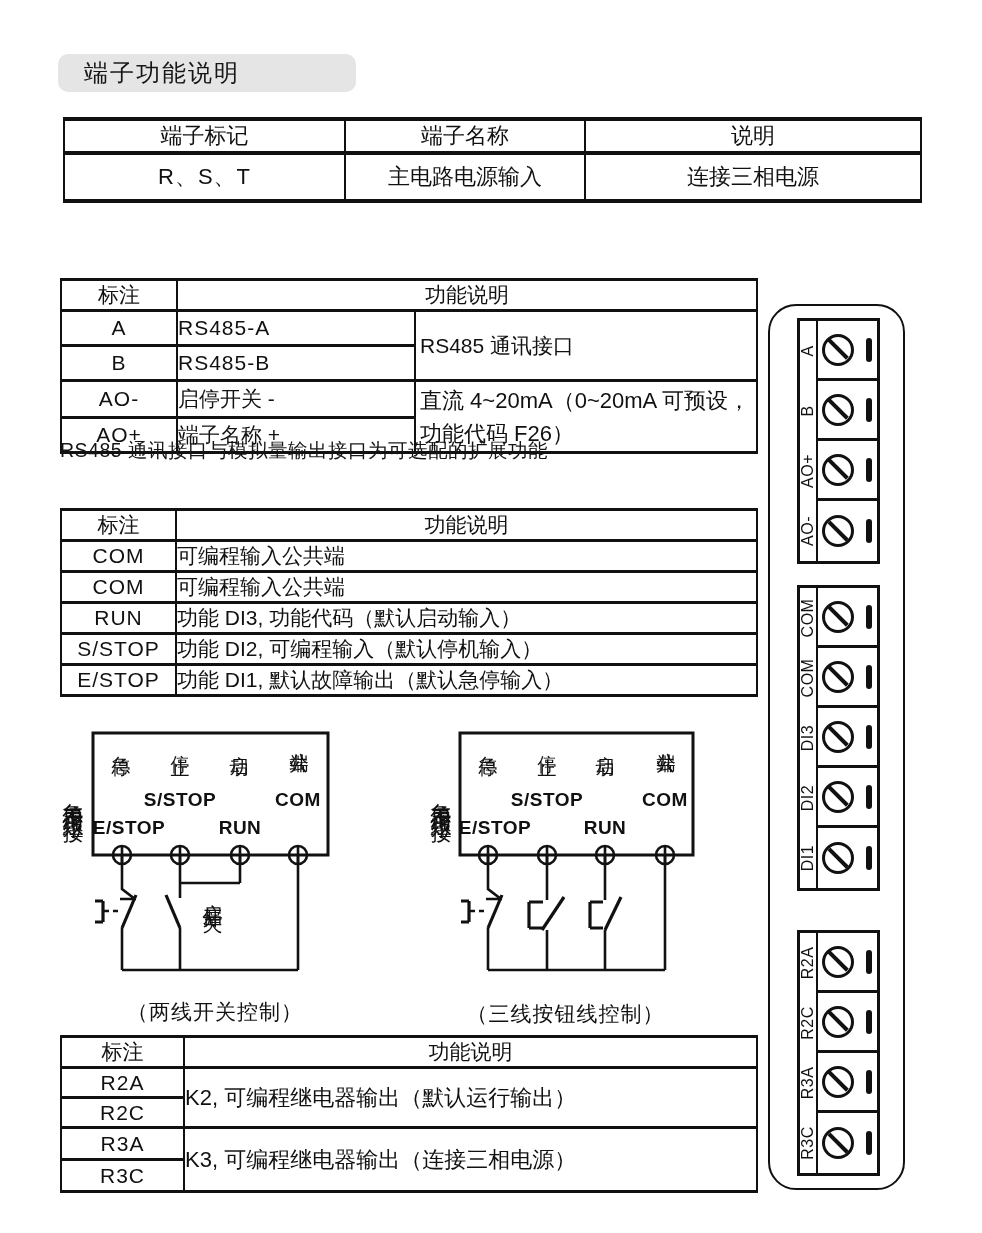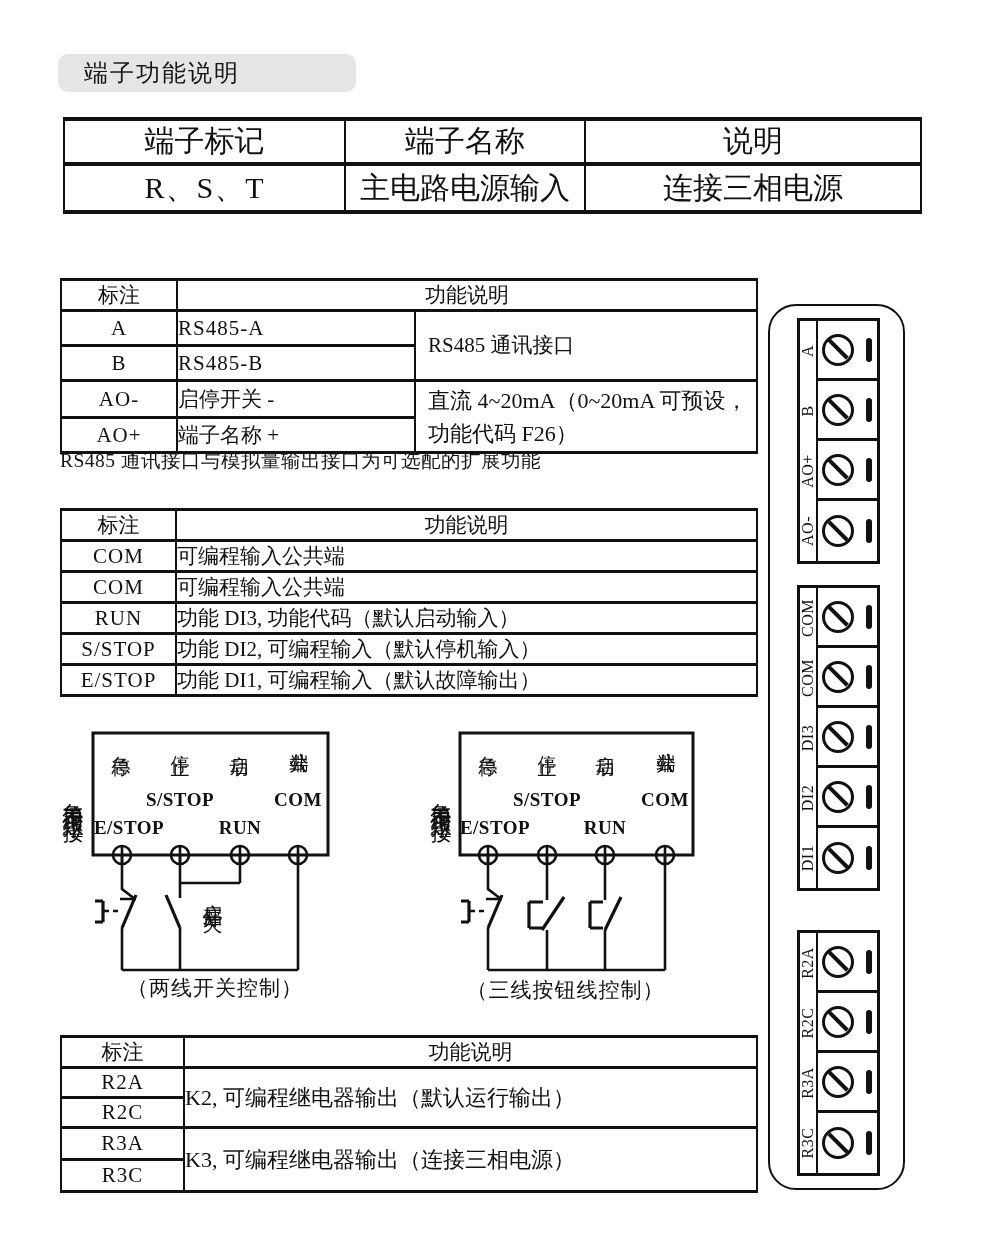--- a/index.html
+++ b/index.html
@@ -1,51 +1,51 @@
 <!DOCTYPE html>
 <html><head>
 <meta charset="utf-8">
 <style>
   * { margin:0; padding:0; box-sizing:border-box; }
   html,body { background:#fff; }
   #page {
     position:relative; width:982px; height:1233px; background:#ffffff;
-    font-family:Liberation Serif, serif; color:#111; overflow:hidden;
+    font-family:Liberation Sans, sans-serif; color:#111; overflow:hidden;
   }
   .abs { position:absolute; }
 
   
   .title-pill {
     left:58px; top:54px; width:298px; height:38px;
     background:#e5e5e5; border-radius:10px;
     font-size:24px; line-height:38px; padding-left:26px;
     letter-spacing:2px; color:#161616;
   }
 
   
   table.dt { border-collapse:collapse; table-layout:fixed; width:100%; }
   table.dt td, table.dt th {
     border-left:2.2px solid #111; border-right:2.2px solid #111;
     border-top:3.6px solid #111; border-bottom:3.6px solid #111;
     font-weight:normal; text-align:center; vertical-align:middle;
     font-size:21px; color:#111; overflow:hidden;
   }
-  table.t1 td, table.t1 th { border-top-width:4.5px; border-bottom-width:4.5px; font-size:30px; }
+  table.t1 td, table.t1 th { border-top-width:4.5px; border-bottom-width:4.5px; font-size:22px; }
   .cell-left { text-align:left !important; padding-left:0; }
   .lat { letter-spacing:1px; }
-  .fn-wrap { text-align:left !important; padding-left:12px; line-height:33px; }
+  .fn-wrap { text-align:left !important; padding-left:4px; line-height:33px; }
 
   
   .note-line { left:60px; font-size:19.5px; letter-spacing:0.5px; color:#151515; }
 
   
   .dlab { position:absolute; font-size:19px; color:#111; }
   .vtext { writing-mode:vertical-rl; text-orientation:upright; letter-spacing:3px; line-height:22px; }
   .latlab { font-weight:bold; font-size:19px; letter-spacing:0.5px; text-align:center; }
-  .cap { font-size:21px; text-align:center; letter-spacing:1px; }
+  .cap { font-size:21px; text-align:center; letter-spacing:1px;margin-top:24px; }
   .sidenote { font-size:21px; }
   svg.wires { left:0; top:0; pointer-events:none; }
 
   
   .tblock {
     left:768px; top:304px; width:137px; height:886px;
     border:2.5px solid #111; border-radius:28px; background:#fff;
   }
   .tgroup { position:absolute; left:27px; width:83px; border:3px solid #111; display:flex; background:#fff; }
   .tlabels { width:18px; border-right:2.5px solid #111; display:flex; flex-direction:column; }
@@ -117,21 +117,21 @@
         <td rowspan="2" class="fn-wrap" style="font-size:22px;">直流 4~20mA（0~20mA 可预设，功能代码 F26）</td>
       </tr>
       <tr style="height:35px">
         <td class="lat">AO+</td>
         <td class="cell-left">端子名称 +</td>
       </tr>
     </tbody>
       </table>
   </div>
 
-  <div class="abs note-line" style="top:447px;">RS485 通讯接口与模拟量输出接口为可选配的扩展功能</div>
+  <div class="abs note-line" style="top:437px;">RS485 通讯接口与模拟量输出接口为可选配的扩展功能</div>
 
   <div class="abs" style="left:60px; top:508px; width:696px;">
     <table class="dt">
       <colgroup>
           <col style="width:115px">
           <col style="width:581px">
         </colgroup>
       <tbody>
           <tr style="height:29px">
         <th>标注</th>
@@ -148,21 +148,21 @@
       <tr style="height:31px">
         <td class="lat">RUN</td>
         <td class="cell-left">功能 DI3, 功能代码（默认启动输入）</td>
       </tr>
       <tr style="height:31px">
         <td class="lat">S/STOP</td>
         <td class="cell-left">功能 DI2, 可编程输入（默认停机输入）</td>
       </tr>
       <tr style="height:31px">
         <td class="lat">E/STOP</td>
-        <td class="cell-left">功能 DI1, 可编程输入（默认故障输出）</td>
+        <td class="cell-left">功能 DI1, 默认故障输出（默认急停输入）</td>
       </tr>
     </tbody>
       </table>
   </div>
 
   <svg class="abs wires" width="982" height="1233" viewBox="0 0 982 1233">
     <g stroke="#111" stroke-width="3" fill="none">
       <rect x="93" y="733" width="235" height="122"></rect>
       <rect x="460" y="733" width="233" height="122"></rect>
     </g>

